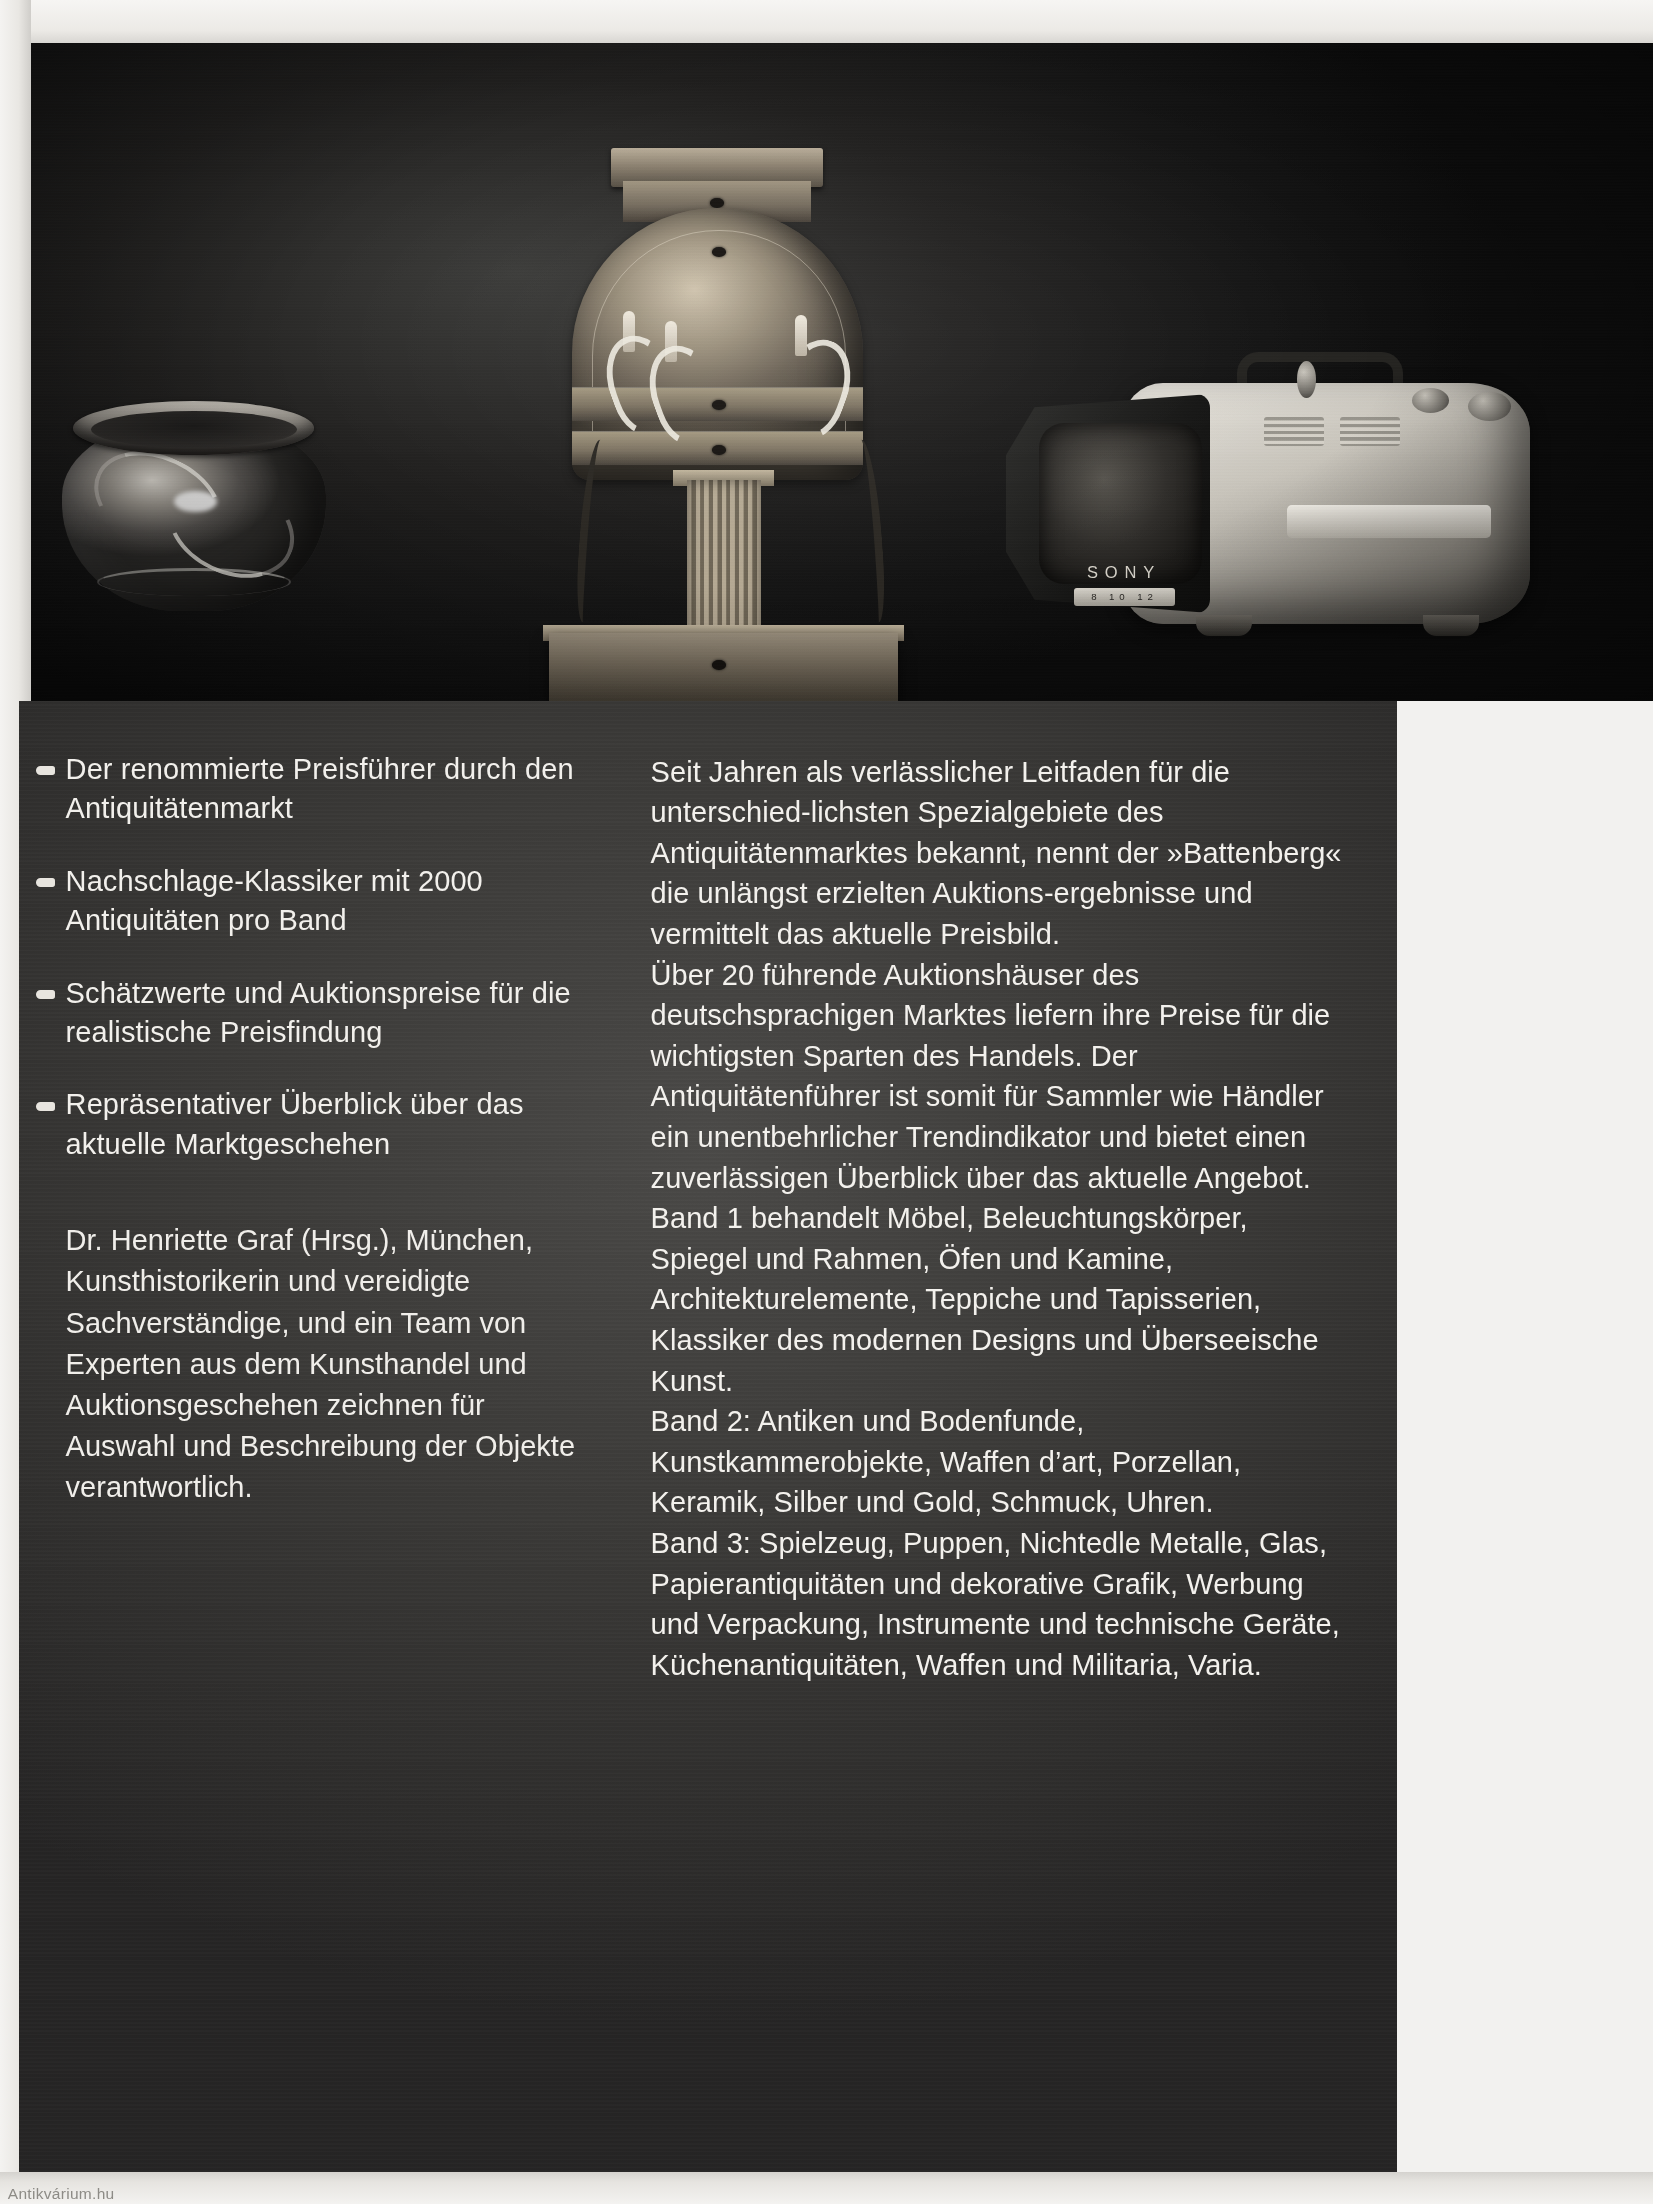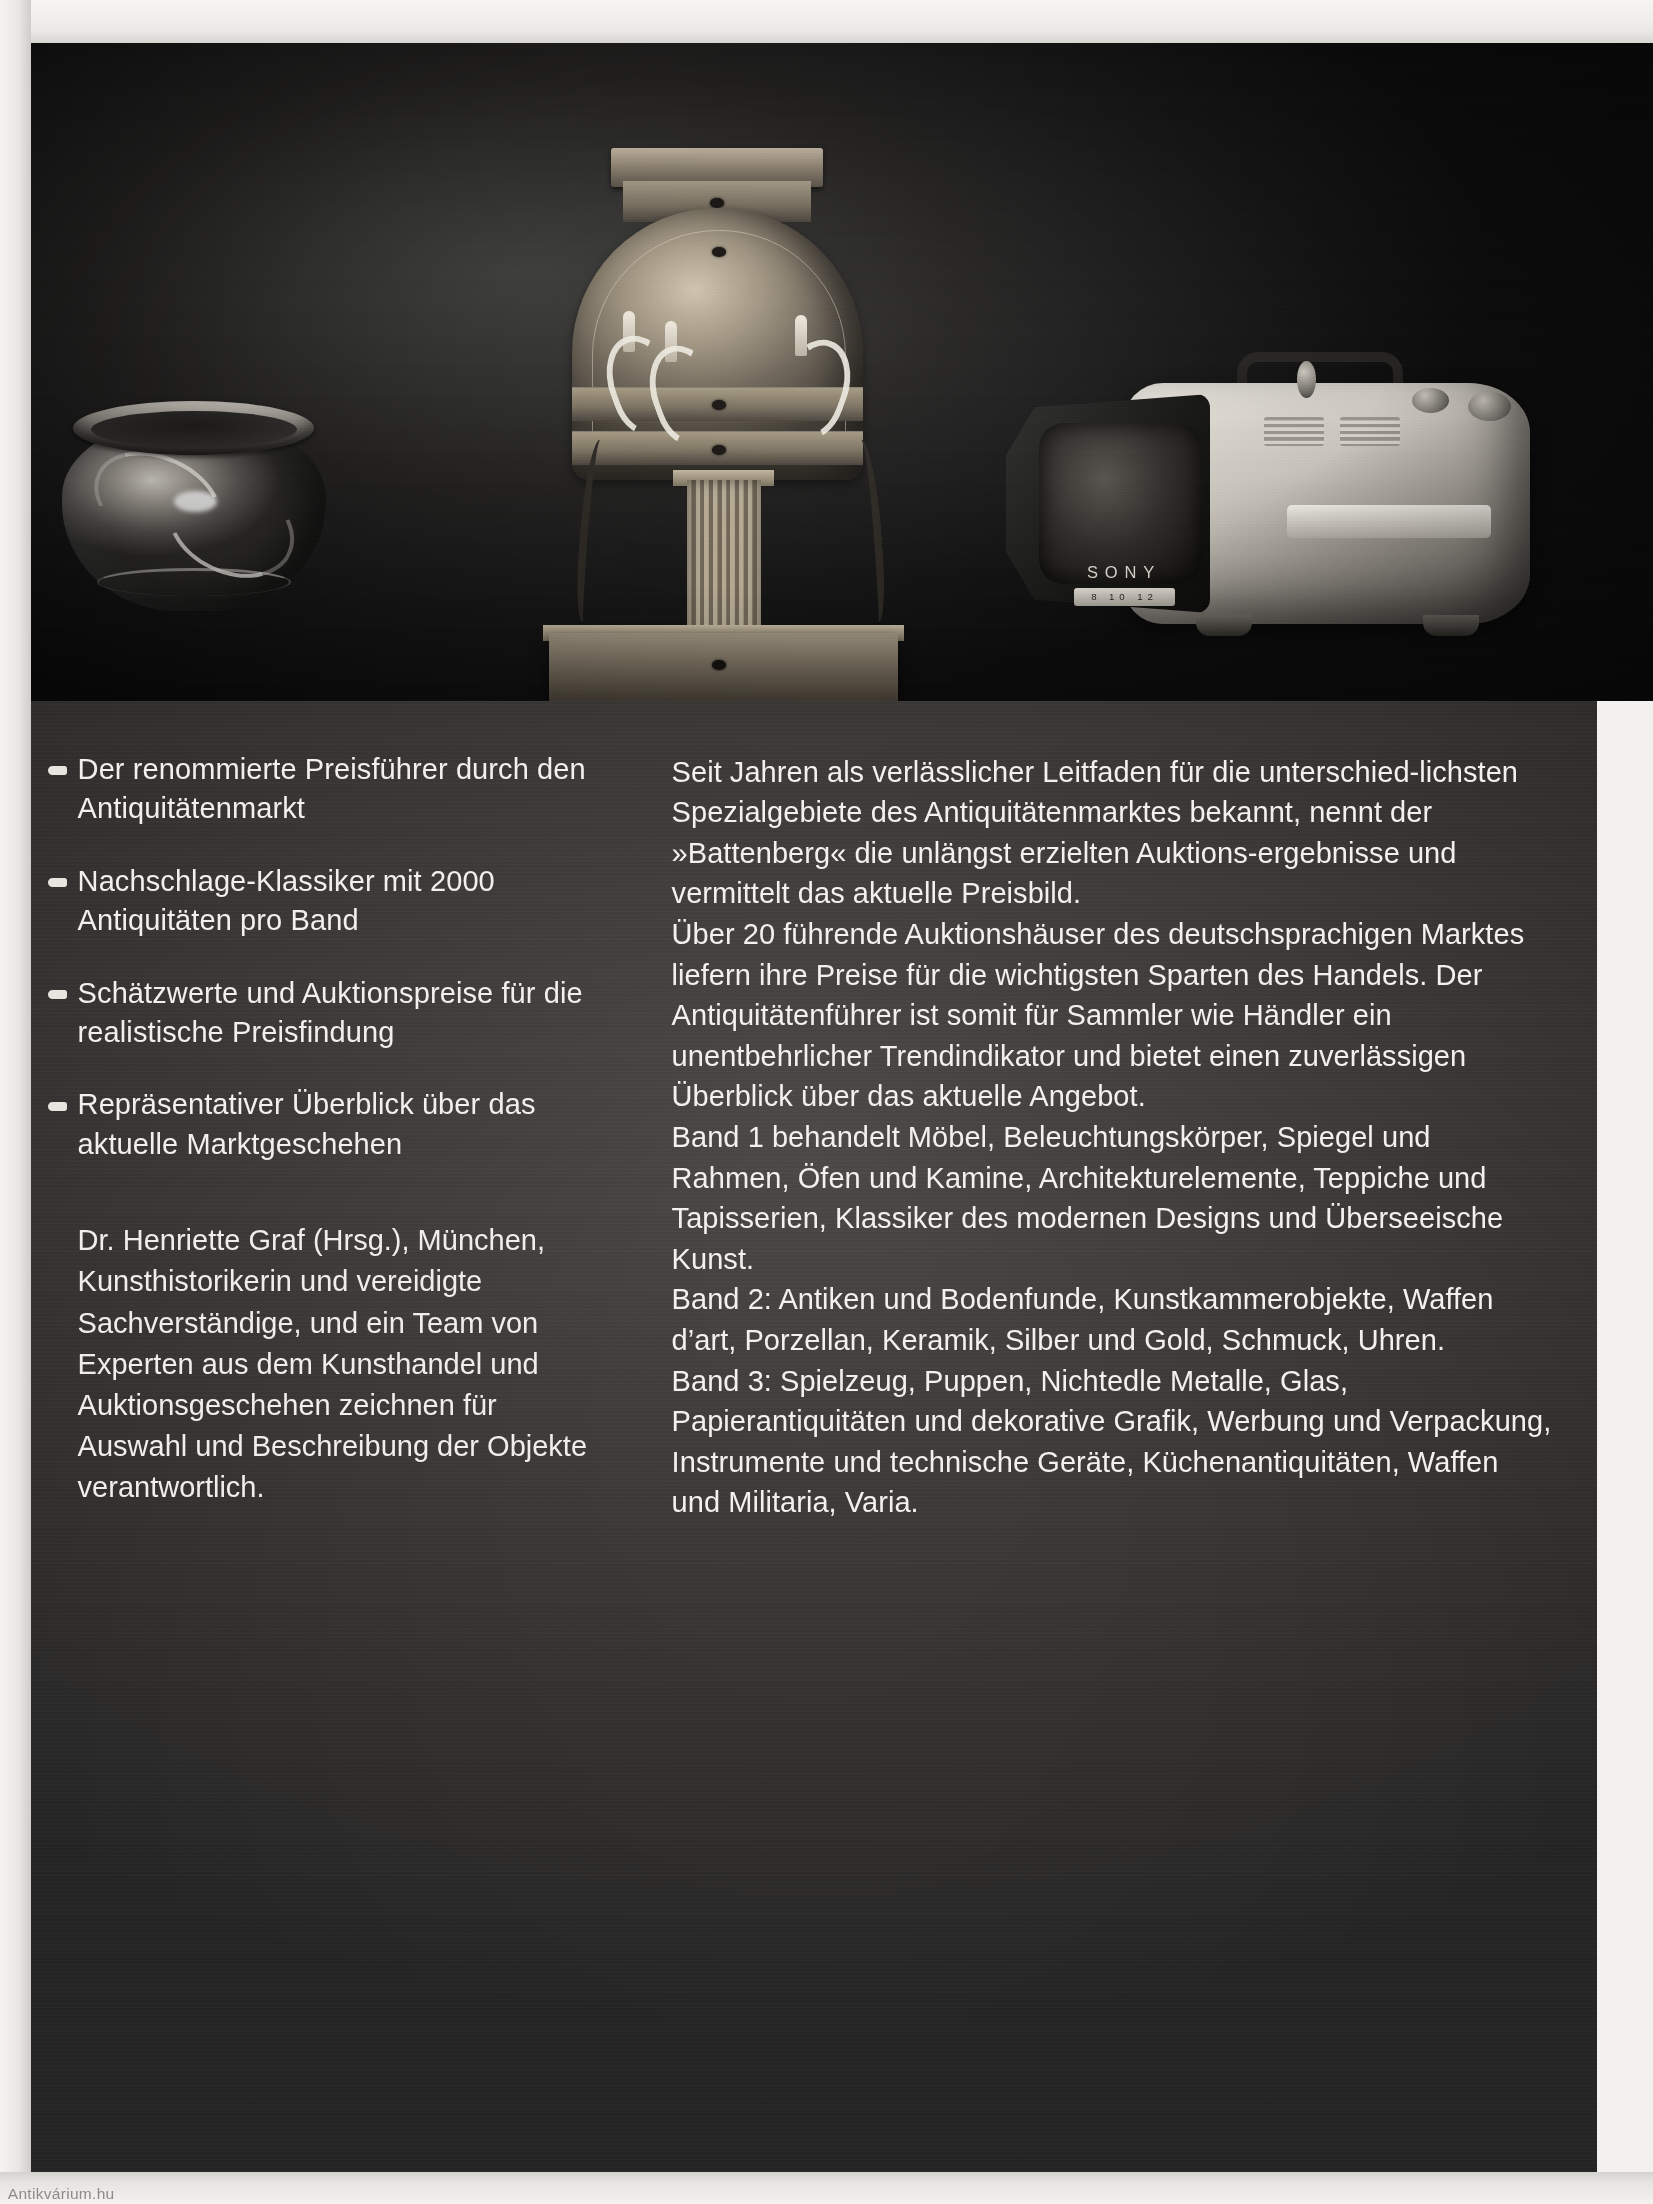--- a/index.html
+++ b/index.html
@@ -311,22 +311,22 @@
     position: absolute;
     top: 281px;
     width: 56px; height: 21.3px;
     border-radius: 0 0 13.6px 13.6px;
     background: linear-gradient(180deg, #6f6b64 0%, #2e2c28 100%);
   }
 
   
   .text-panel {
     position: absolute;
-    left: 31px; top: 701px;
-    width: 1566px; height: 1471px;
+    left: 19px; top: 701px;
+    width: 1378px; height: 1471px;
     background:
       radial-gradient(ellipse 80% 60% at 50% 30%, #4b4a48 0%, #3b3a38 45%, #2e2d2c 80%, #262525 100%),
       #343332;
   }
   .text-panel .noise {
     position: absolute; inset: 0;
     background-image: repeating-linear-gradient(0deg, rgba(255,255,255,0.015) 0px, rgba(255,255,255,0.015) 1px, rgba(0,0,0,0.02) 1.9px, rgba(0,0,0,0.02) 3.9px);
   }
 
   .cols {
@@ -377,21 +377,21 @@
     font-family: "Liberation Sans", sans-serif;
   }
 
   .body-text {
     color: #f3f1ed;
     font-size: 29px;
     line-height: 1.40;
     font-family: "Liberation Sans", sans-serif;
     letter-spacing: 0.05px;
   }
-  .body-text p { margin: 0 0 0 12px; }
+  .body-text p { margin: 0 0 0 3px; }
   .body-text p + p { margin-top: 0px; }
 
   .credit {
     position: absolute;
     left: 7.8px;
     bottom: 1.9px;
     font-size: 15.5px;
     color: #8d8b86;
     font-family: "Liberation Sans", sans-serif;
     letter-spacing: 0.3px;

